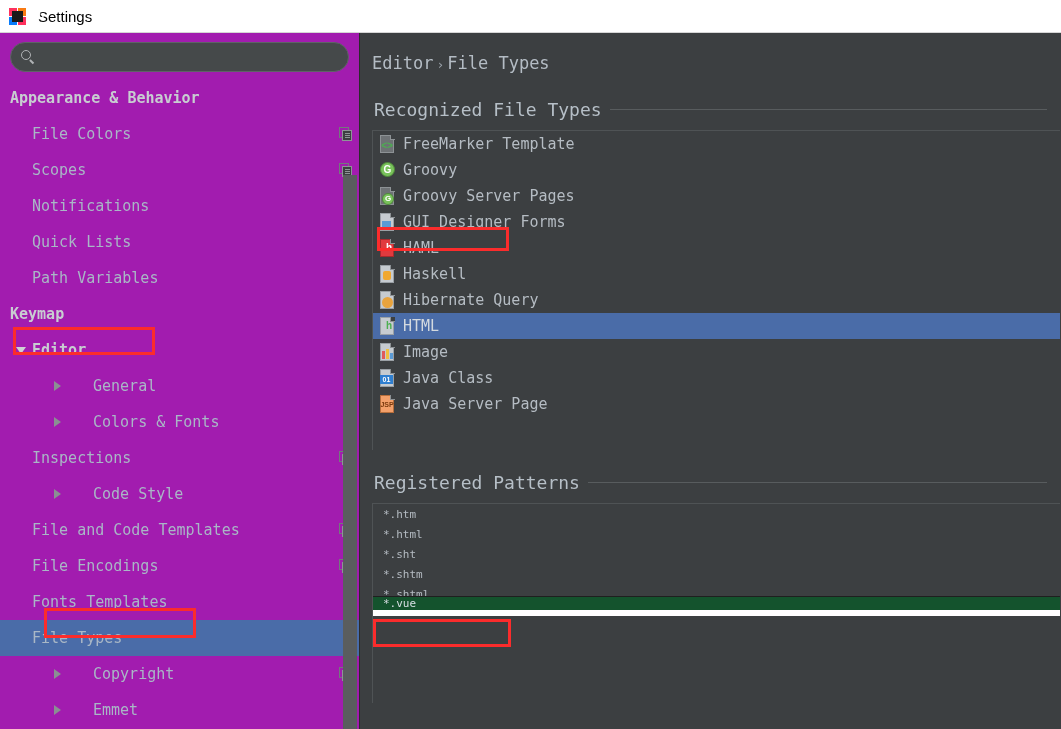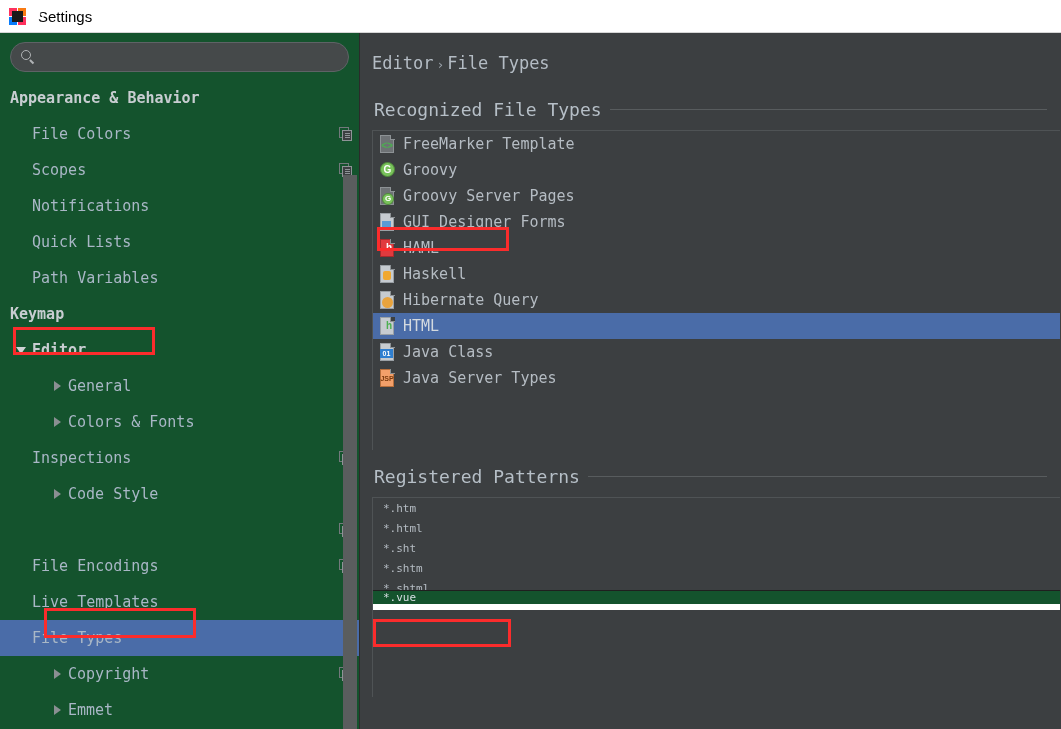--- a/index.html
+++ b/index.html
@@ -36,21 +36,21 @@
     font-family: "Liberation Sans", sans-serif;
     font-size: 15px; color: #000000;
   }
 
   
   #content { display: flex; width: 100%; height: 696px; }
 
   
   #sidebar {
     width: 360px; flex: 0 0 360px;
-    background: #14532d;
+    background: #a21caf;
     position: relative;
     border-right: 1px solid #2b2b2b;
     overflow: hidden;
   }
   #search-wrap { padding: 9px 10px 0 10px; }
   #search-box {
     height: 30px; border: 1px solid #5e6366; border-radius: 15px;
     background: #45494a; display: flex; align-items: center;
     padding: 0 10px;
   }
@@ -84,21 +84,21 @@
     width: 0; height: 0; border-left: 7px solid #8a8f92;
     border-top: 5px solid transparent; border-bottom: 5px solid transparent;
   }
   .tree-row .arrow .tri-down {
     width: 0; height: 0; border-top: 7px solid #cfd2d4;
     border-left: 5px solid transparent; border-right: 5px solid transparent;
   }
   .tree-row .label { white-space: nowrap; }
   .tree-row.depth0 { padding-left: 10px; }
   .tree-row.depth0 .label { font-weight: bold; color: #c8cdd1; }
-  .tree-row.depth1 { padding-left: 32px; }
+  .tree-row.depth1 { padding-left: 32px; gap: 25px; }
   .tree-row.depth1-arrow { padding-left: 10px; margin-left: 36px; }
   .tree-row .copy-icon {
     margin-left: auto; width: 14px; height: 14px; position: relative; flex: 0 0 14px;
   }
   .tree-row .copy-icon .back {
     position:absolute; left:0; top:0; width:10px; height:11px;
     border:1.4px solid #73797c;
   }
   .tree-row .copy-icon .front {
     position:absolute; left:3px; top:3px; width:10px; height:11px;
@@ -268,34 +268,35 @@
             <span class="front"></span>
           </span>
         </div>
         <div class="tree-row depth1 depth1-arrow">
           <span class="arrow">
             <span class="tri-right"></span>
           </span>
           <span class="label">Code Style</span>
         </div>
         <div class="tree-row depth1">
+          <span class="label">File and Code Templates</span>
           <span class="copy-icon">
             <span class="back"></span>
             <span class="front"></span>
           </span>
         </div>
         <div class="tree-row depth1">
           <span class="label">File Encodings</span>
           <span class="copy-icon">
             <span class="back"></span>
             <span class="front"></span>
           </span>
         </div>
         <div class="tree-row depth1">
-          <span class="label">Live Templates</span>
+          <span class="label">Fonts Templates</span>
         </div>
         <div class="tree-row depth1 selected">
           <span class="label">File Types</span>
         </div>
         <div class="tree-row depth1 depth1-arrow">
           <span class="arrow">
             <span class="tri-right"></span>
           </span>
           <span class="label">Copyright</span>
           <span class="copy-icon">
@@ -392,35 +393,45 @@
             <span class="doc light"></span>
             <span class="fold"></span>
             <span class="badge" style="left:4px;bottom:3px;color:#4caf50;font-size:10px;">h</span>
           </span>
           <span class="txt">HTML</span>
         </div>
         <div class="list-row">
           <span class="fi">
             <span class="doc light"></span>
             <span class="fold"></span>
+            <span class="badge" style="left:3px;bottom:2px;width:3px;height:8px;background:#e05a5a;"></span>
+            <span class="badge" style="left:7px;bottom:2px;width:3px;height:10px;background:#f0c040;"></span>
+            <span class="badge" style="left:11px;bottom:2px;width:3px;height:6px;background:#5b9bd5;"></span>
+          </span>
+          <span class="txt">Image</span>
+        </div>
+        <div class="list-row">
+          <span class="fi">
+            <span class="doc light"></span>
+            <span class="fold"></span>
             <span class="badge" style="left:1px;bottom:3px;width:13px;height:9px;background:#2f7fd0;color:#fff;font-size:7px;">01</span>
           </span>
           <span class="txt">Java Class</span>
         </div>
         <div class="list-row">
           <span class="fi">
             <span class="doc" style="background:#f3a06a;border-color:#b76f3c;"></span>
             <span class="fold"></span>
             <span class="badge" style="left:0px;bottom:3px;width:16px;color:#7a3a0d;font-size:7px;">JSP</span>
           </span>
-          <span class="txt">Java Server Types</span>
+          <span class="txt">Java Server Page</span>
         </div>
       </div>
 
-    <div class="section-head" style="margin-top:16px;justify-content:center;">
+    <div class="section-head" style="margin-top:22px;justify-content:center;">
       <span>Registered Patterns</span>
       <span class="rule"></span>
     </div>
 
     <div id="patterns-box" style="height: 200px; width: 688px;">
         <div class="pat-row">
           <span>*.htm</span>
         </div>
         <div class="pat-row">
           <span>*.html</span>

